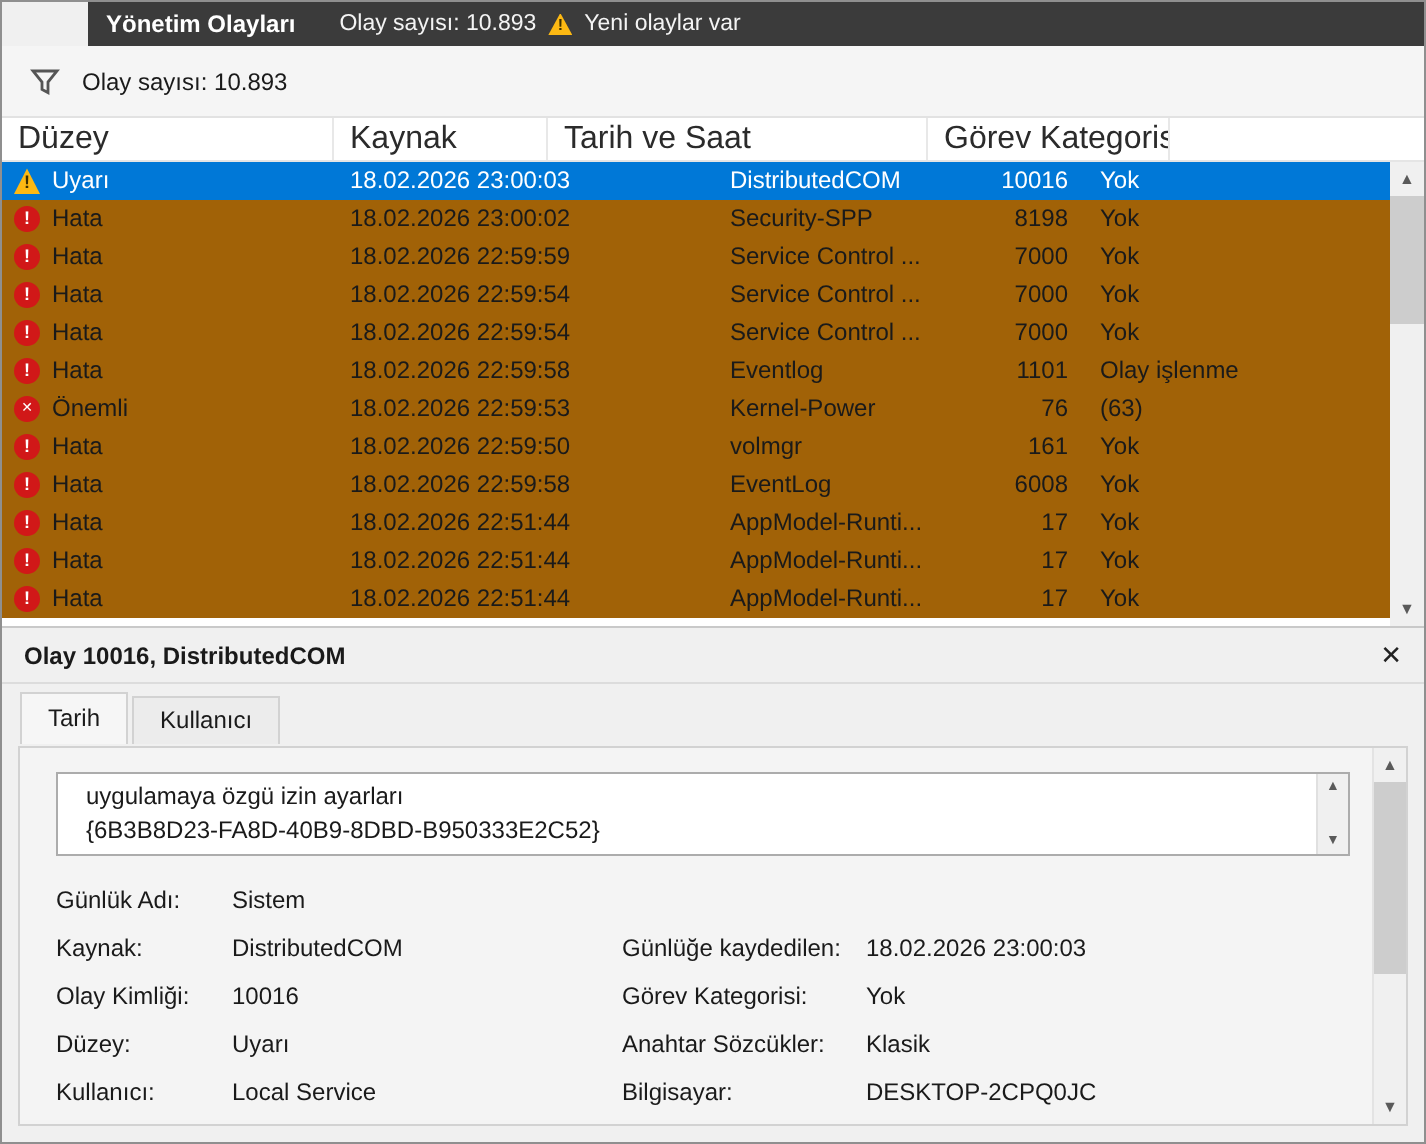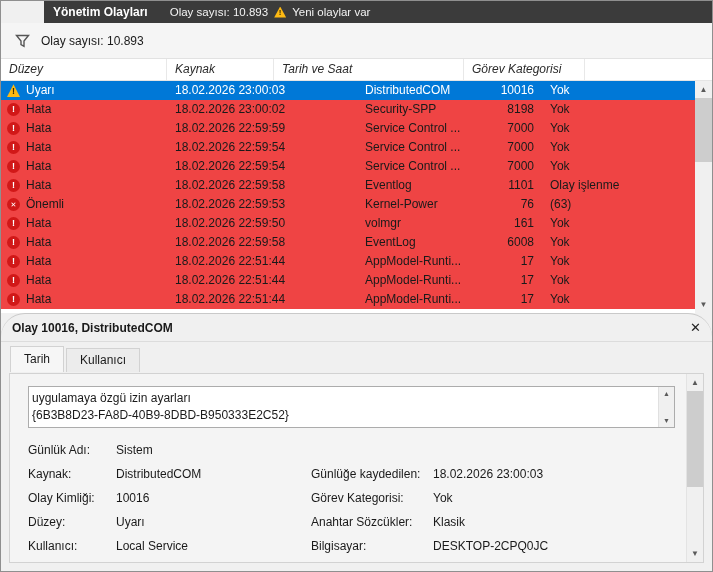--- a/index.html
+++ b/index.html
@@ -27,57 +27,57 @@
   
   .filterbar {
     position:absolute; top:22px; left:0; right:0; height:36px;
     background:#f5f5f5; border-bottom:1px solid #e2e2e2;
     display:flex; align-items:center; padding:0 14px; gap:11px;
   }
 
   
   .tablearea { position:absolute; top:58px; left:0; right:0; height:254px; background:#ffffff; }
   .thead { display:flex; height:22px; background:#ffffff; border-bottom:1px solid #e5e5e5; }
-  .hcell { padding:0 8px; line-height:21px; font-size:12px; color:#2b2b2b; border-right:1px solid #e8e8e8; overflow:hidden; white-space:nowrap;font-style:italic; }
+  .hcell { padding:0 8px; line-height:21px; font-size:16px; color:#2b2b2b; border-right:1px solid #e8e8e8; overflow:hidden; white-space:nowrap; }
   .c0 { width:166px; } .c1 { width:190px; } .c2 { width:107px; } .c3 { width:78px; } .c4 { width:121px; } .c5 { flex:1; border-right:none; }
   .thead .c3 { text-align:right; }
 
   .tbody { width:694px; }
-  .trow { display:flex; height:19px; align-items:center; background:#ef4444; }
+  .trow { display:flex; height:19px; align-items:center; background:#a16207; }
   .trow.selected { background:#0078d7; color:#ffffff; }
   .cell { padding:0 8px; line-height:19px; overflow:hidden; white-space:nowrap; border-right:none; }
   .cell.c0 { display:flex; align-items:center; gap:6px; padding-left:6px; }
   .cell.c3 { text-align:right; }
 
   .licon { position:relative; width:13px; height:13px; flex:0 0 13px; display:inline-block; }
   .i-error, .i-critical { background:#d11818; border-radius:50%; }
   .i-error::after { content:"!"; position:absolute; inset:0; text-align:center; font-size:9px; line-height:13px; font-weight:bold; color:#fff; }
   .i-critical::after { content:"✕"; position:absolute; inset:0; text-align:center; font-size:7px; line-height:13px; font-weight:bold; color:#fff; }
   .i-warning::before { content:""; position:absolute; inset:0; background:#fdb913; clip-path:polygon(50% 2%,100% 100%,0 100%); }
   .i-warning::after { content:"!"; position:absolute; left:0; right:0; top:2px; text-align:center; font-size:9px; line-height:11px; font-weight:bold; color:#3d2f00; }
 
   
   .vsb { position:absolute; top:22px; right:0; bottom:0; width:17px; background:#f0f0f0; display:flex; flex-direction:column; }
   .sb-arrow { height:17px; flex:0 0 17px; display:flex; align-items:center; justify-content:center; color:#5a5a5a; font-size:8px; }
   .sb-track { flex:1; position:relative; }
   .sb-thumb { position:absolute; left:0; right:0; background:#cdcdcd; }
   .vsb .sb-thumb { top:0; height:64px; }
 
   
-  .details { position:absolute; top:312px; left:0; right:0; bottom:0; background:#f0f0f0; border-top:1px solid #c9c9c9;border-radius:24px; }
+  .details { position:absolute; top:312px; left:0; right:0; bottom:0; background:#f0f0f0; border-top:1px solid #c9c9c9; }
   .dheader { height:28px; line-height:28px; padding:0 11px; font-weight:bold; font-size:12px; border-bottom:1px solid #dcdcdc; position:relative; }
   .dclose { position:absolute; right:11px; top:0; height:28px; line-height:28px; font-weight:normal; font-size:13px; color:#222; cursor:default; }
 
   .tabs { display:flex; padding:6px 0 0 9px; height:30px; }
   .tab { padding:0 13px; line-height:22px; font-size:12px; background:#ececec; border:1px solid #d2d2d2; border-bottom:none; margin-right:2px; position:relative; z-index:2; }
   .tab.active { background:#f6f6f6; line-height:24px; margin-top:-2px; }
 
   .tabframe { position:absolute; top:59px; left:8px; right:8px; bottom:8px; border:1px solid #d2d2d2; background:#f4f4f4; }
 
-  .descbox { position:relative; margin:12px 28px 10px 18px; height:42px; background:#ffffff; border:1px solid #acacac; overflow:hidden; padding:3px 24px 0 3px; line-height:17px; font-size:12px; }
+  .descbox { position:relative; margin:12px 28px 10px 18px; height:42px; background:#ffffff; border:1px solid #acacac; overflow:hidden; padding:3px 24px 0 14px; line-height:17px; font-size:12px; }
   .descline { white-space:nowrap; overflow:hidden; }
   .msb { position:absolute; top:0; right:0; bottom:0; width:16px; background:#f0f0f0; border-left:1px solid #e0e0e0; display:flex; flex-direction:column; justify-content:space-between; }
   .msb .sb-arrow { height:13px; flex:0 0 13px; font-size:7px; }
 
   .fields { padding:0 28px 0 18px; }
   .frow { display:flex; height:24px; align-items:center; }
   .fl-label { width:88px; } .fl-value { width:195px; } .fr-label { width:122px; } .fr-value { flex:1; }
   .frow div { overflow:hidden; white-space:nowrap; }
 
   .dvsb { position:absolute; top:0; right:0; bottom:0; width:17px; background:#f0f0f0; border-left:1px solid #e3e3e3; display:flex; flex-direction:column; }

